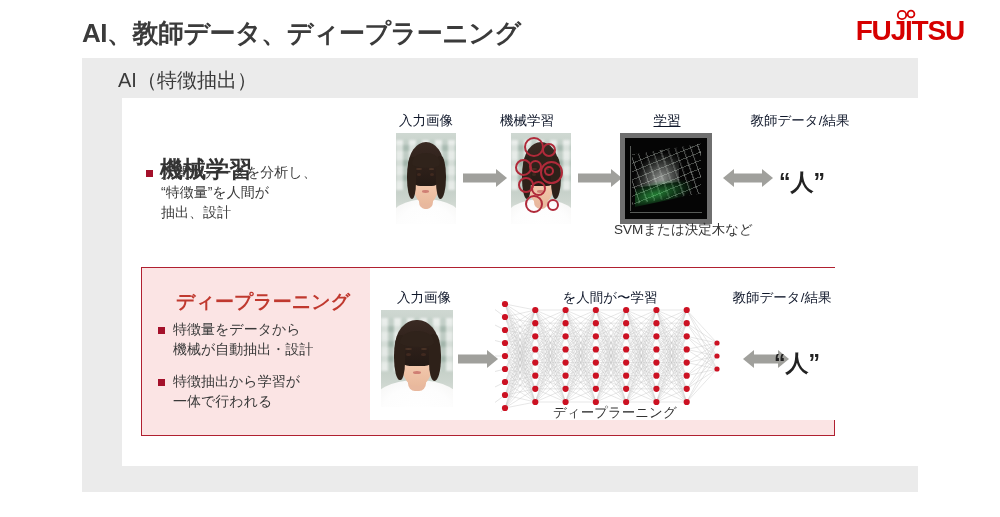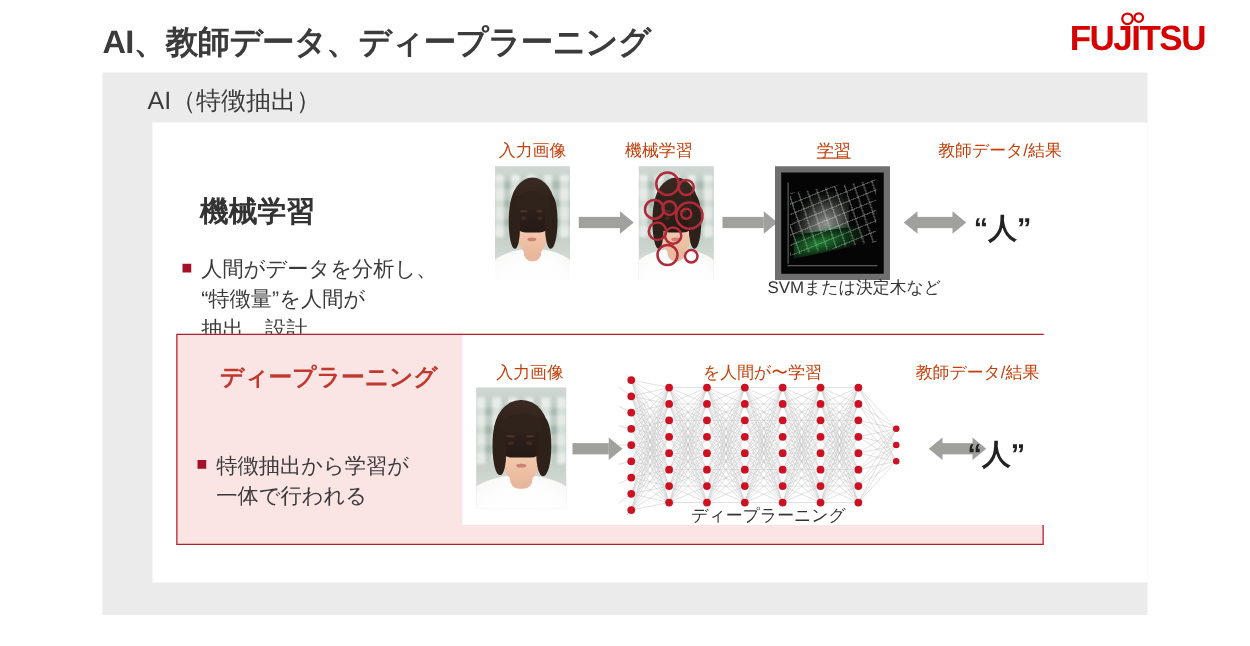--- a/index.html
+++ b/index.html
@@ -43,31 +43,31 @@
   }
 
   
   .ml-head {
     position: absolute; left: 160px; top: 134px;
     font-size: 23px; font-weight: 700; color: #333; margin-top: 20px;
   }
   .bullet-block { position: absolute; }
   .bullet {
     position: relative; padding-left: 15px;
-    font-size: 17px; line-height: 1.42; color: #3a3a3a; margin-top: 41px;
+    font-size: 14px; line-height: 1.42; color: #3a3a3a;
   }
   .bullet::before {
     content: ""; position: absolute; left: 0; top: 7px;
     width: 7px; height: 7px; background: #a4102a;
   }
   .ml-bullets { left: 146px; top: 163px; width: 210px; }
 
   
   .col-label {
-    position: absolute; font-size: 13.5px; color: #c2410c; white-space: nowrap;
+    position: absolute; font-size: 13.5px; color: #0f172a; white-space: nowrap;
     text-align: center;
   }
   .caption {
     position: absolute; font-size: 13.5px; color: #333; white-space: nowrap;
   }
   .result-word {
     position: absolute; font-size: 23px; font-weight: 700; color: #222;
     white-space: nowrap;
   }
 
@@ -313,20 +313,22 @@
   <div class="result-word" style="left:779px; top:167px;">“人”</div>
 
   <div class="caption" style="left:614px; top:221px;">SVMまたは決定木など</div>
 
   <div class="dl-box">
     <div class="dl-white"></div>
   </div>
 
   <div class="dl-head">ディープラーニング</div>
   <div class="bullet-block dl-bullets">
+    <div class="bullet" style="white-space:pre-line">特徴量をデータから
+機械が自動抽出・設計</div>
     <div class="bullet" style="white-space:pre-line">特徴抽出から学習が
 一体で行われる</div>
   </div>
 
   <div class="col-label" style="left:388px; top:289px; width:72px;">入力画像</div>
   <div class="col-label" style="left:545px; top:289px; width:130px;">を人間が〜学習</div>
   <div class="col-label" style="left:722px; top:289px; width:120px;">教師データ/結果</div>
 
   <div class="photo" style="left:381px; top:310px; width:72px; height:97px;">
     <div class="bg"></div>

